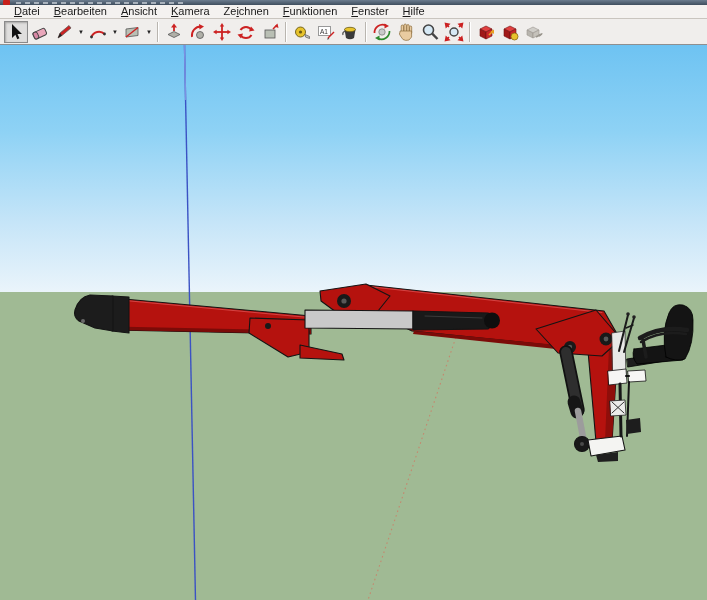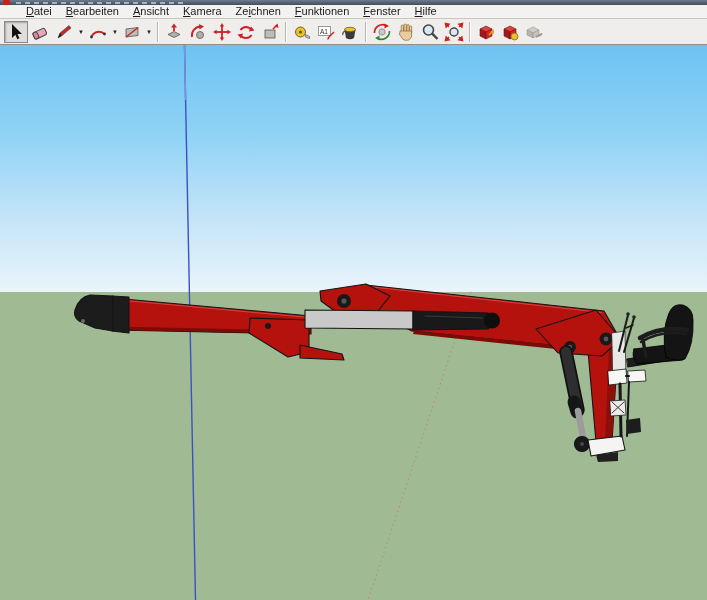--- a/index.html
+++ b/index.html
@@ -10,21 +10,21 @@
   .titlebar{position:absolute;left:0;top:0;width:707px;height:5px;
     background:linear-gradient(#6b7c8e,#3f4e5e);overflow:hidden;}
   .titlebar .app-logo{position:absolute;left:3px;top:0;width:7px;height:5px;
     background:#c8201a;border-radius:1px;}
   .titlebar .title-smudge{position:absolute;left:16px;top:2px;width:170px;height:2px;
     background:repeating-linear-gradient(90deg,#cfd6dd 0 5px,transparent 5px 9px);opacity:.7;}
 
   
   .menubar{position:absolute;left:0;top:5px;width:707px;height:14px;
     background:#f4f2f0;border-bottom:1px solid #c9c5bf;box-sizing:border-box;
-    display:flex;align-items:center;padding-left:19px;}
+    display:flex;align-items:center;padding-left:7px;}
   .menu-item{font-size:11px;line-height:13px;color:#1a1a1a;padding:0 7px;cursor:default;}
   .menu-item u{text-decoration:underline;}
 
   
   .toolbar{position:absolute;left:0;top:19px;width:707px;height:26px;
     background:#f0eeec;border-bottom:1px solid #8f8f8f;box-sizing:border-box;
     display:flex;align-items:center;padding-left:4px;}
   .tb-group{display:flex;align-items:center;height:24px;}
   .tb-sep{width:1px;height:20px;background:#b9b5af;border-right:1px solid #fff;margin:0 3px;}
   .tb-btn{width:24px;height:22px;border:1px solid transparent;background:transparent;

